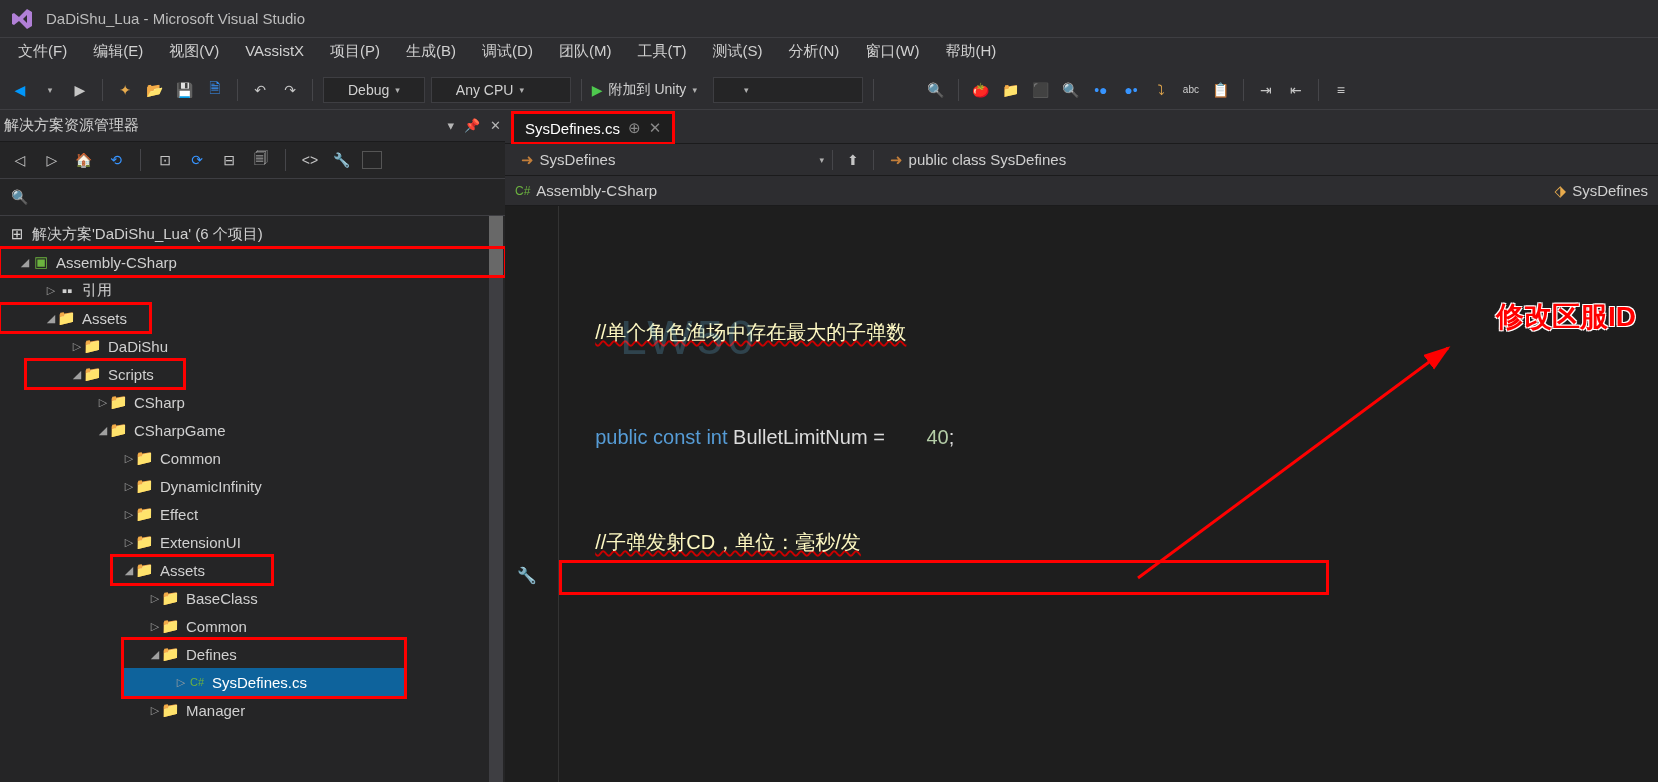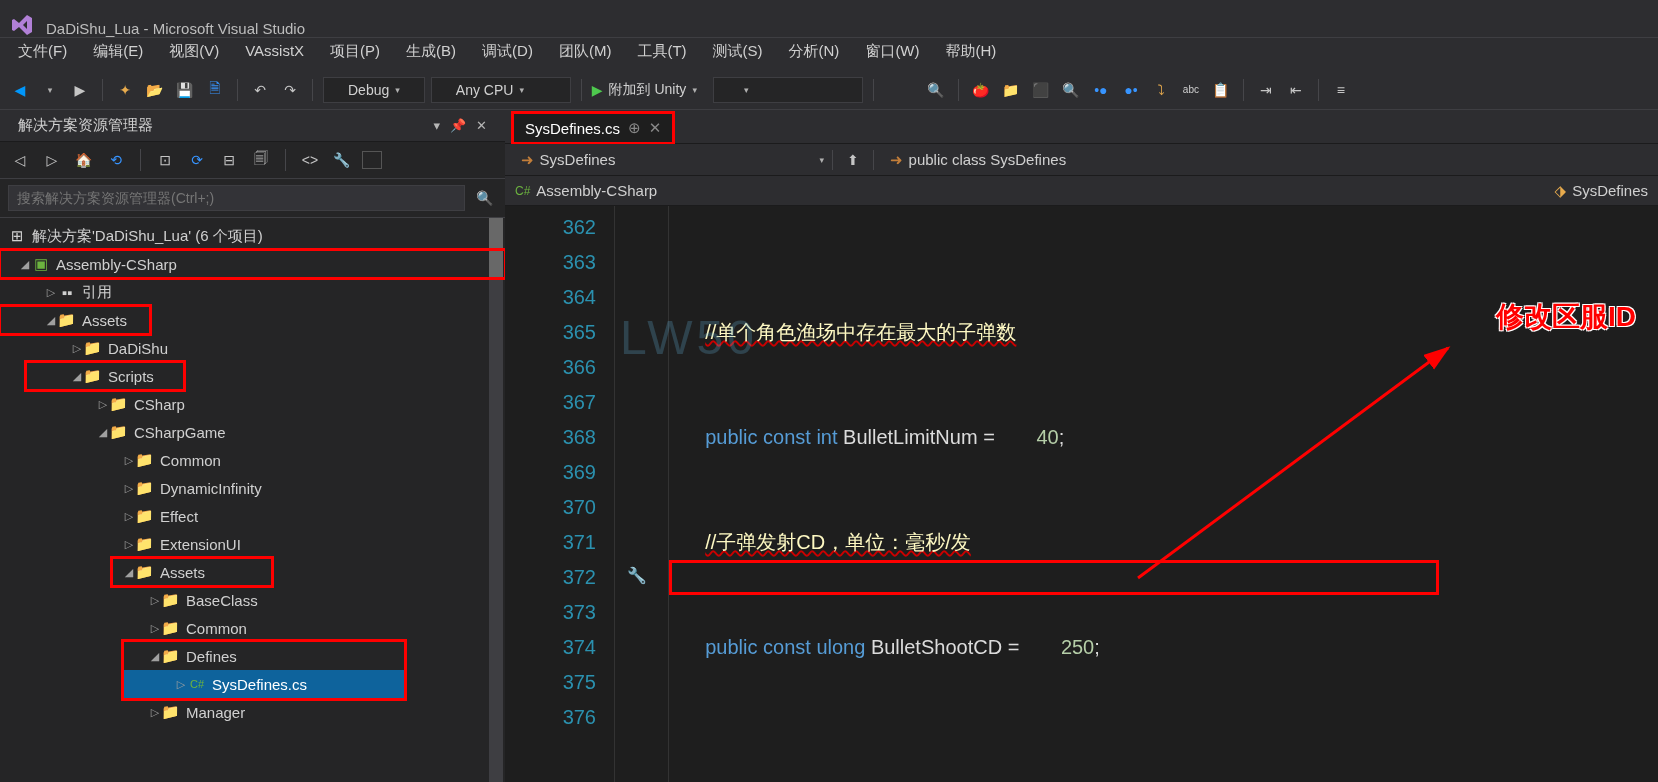--- a/index.html
+++ b/index.html
@@ -1,36 +1,36 @@
 <!DOCTYPE html>
 <html><head>
 <meta charset="utf-8">
 <style>
 * { margin: 0; padding: 0; box-sizing: border-box; font-family: "Microsoft YaHei", "Segoe UI", sans-serif; }
 body { background: #2d2d30; color: #d0d0d0; width: 1658px; height: 782px; overflow: hidden; position: relative; }
 
-.titlebar { height: 38px; background: #2d2d30; display: flex; align-items: flex-end; padding: 0 10px; border-bottom: 1px solid #3e3e42; }
+.titlebar { height: 38px; background: #2d2d30; display: flex; align-items: center; padding: 0 10px; border-bottom: 1px solid #3e3e42; }
 .vs-logo { width: 24px; height: 24px; margin-right: 12px; display: inline-block; }
 .vs-logo svg { width: 24px; height: 24px; }
 .title-text { color: #bdbdbd; font-size: 15px; }
 
 .menubar { height: 32px; background: #2d2d30; display: flex; align-items: flex-start; padding: 0 6px; gap: 2px; }
 .menubar .menu-item { color: #d0d0d0; padding: 4px 12px; font-size: 15px; cursor: pointer; }
 
 .toolbar { height: 40px; background: #2d2d30; display: flex; align-items: center; padding: 0 8px; gap: 6px; border-bottom: 1px solid #3e3e42; }
 .tb-btn { width: 24px; height: 24px; display: flex; align-items: center; justify-content: center; cursor: pointer; color: #c5c5c5; font-size: 14px; }
 .tb-sep { width: 1px; height: 22px; background: #46464a; margin: 0 4px; }
 .tb-dropdown { background: #252526; border: 1px solid #3e3e42; padding: 2px 24px; color: #d0d0d0; font-size: 14px; display: flex; align-items: center; gap: 6px; height: 26px; }
 .tb-play { color: #4ec94e; display: flex; align-items: center; gap: 6px; font-size: 14px; }
 .toolbar-right { display: flex; align-items: center; gap: 6px; margin-left: 40px; }
 
 .main { display: flex; height: calc(782px - 110px); }
 
 .side-panel { width: 505px; background: #252526; display: flex; flex-direction: column; }
-.side-header { background: #2d2d30; padding: 6px 18px; display: flex; justify-content: space-between; align-items: center; border-bottom: 1px solid #1b1b1c; }
+.side-header { background: #2d2d30; padding: 6px 4px; display: flex; justify-content: space-between; align-items: center; border-bottom: 1px solid #1b1b1c; }
 .side-title { color: #d0d0d0; font-size: 15px; }
 .side-header-icons { display: flex; gap: 10px; color: #b6b6b6; font-size: 13px; }
 .side-toolbar { background: #252526; padding: 6px 8px; display: flex; align-items: center; gap: 8px; border-bottom: 1px solid #3e3e42; }
 .side-searchrow { background: #252526; padding: 6px 8px; display: flex; align-items: center; gap: 8px; border-bottom: 1px solid #3e3e42; }
 .side-search { flex: 1; background: #333337; border: 1px solid #3e3e42; color: #a0a0a0; padding: 4px 8px; font-size: 14px; }
 .tree { flex: 1; overflow: auto; padding: 4px 0; position: relative; }
 .tree-scrollbar-track { position: absolute; right: 2px; top: 0; width: 14px; height: 100%; background: #3e3e42; }
 .tree-scrollbar-thumb { position: absolute; right: 2px; top: 0; width: 14px; height: 60px; background: #686868; }
 .tree-item { display: flex; align-items: center; padding: 2px 4px; font-size: 15px; color: #d0d0d0; cursor: pointer; height: 28px; position: relative; }
 .tree-item.selected { background: #0e639c; color: #fff; }
@@ -166,21 +166,20 @@
       <span class="tb-btn">⊡</span>
       <span class="tb-btn" style="color:#3794ff">⟳</span>
       <span class="tb-btn">⊟</span>
       <span class="tb-btn">🗐</span>
       <span class="tb-sep"></span>
       <span class="tb-btn">&lt;&gt;</span>
       <span class="tb-btn">🔧</span>
       <span class="tb-btn" style="border:1px solid #555;width:20px;height:18px"></span>
     </div>
     <div class="side-searchrow">
-      <input class="side-search" placeholder="搜索解决方案资源管理器(Ctrl+;)" style="">
       <span class="tb-btn">🔍</span>
     </div>
     <div class="tree">
       <div class="tree-scrollbar-track"></div>
       <div class="tree-scrollbar-thumb"></div>
 
       <div class="tree-item" style="padding-left:8px">
         <span class="tree-icon">⊞</span>
         <span>解决方案'DaDiShu_Lua' (6 个项目)</span>
       </div>
@@ -302,46 +301,28 @@
         <span style="color:#6cb33f;font-size:12px">C#</span>
         <span>Assembly-CSharp</span>
       </span>
       <span class="project-name">
         <span style="color:#e8ab4d">⬗</span>
         <span>SysDefines</span>
       </span>
     </div>
 
     <div class="code-area">
-      <div class="gutter">
-        <div>362</div>
-        <div>363</div>
-        <div>364</div>
-        <div>365</div>
-        <div>366</div>
-        <div>367</div>
-        <div>368</div>
-        <div>369</div>
-        <div>370</div>
-        <div>371</div>
-        <div>372</div>
-        <div>373</div>
-        <div>374</div>
-        <div>375</div>
-        <div>376</div>
-      </div>
       <div class="margin-strip">
         <span class="wrench-icon">🔧</span>
       </div>
       <div class="code-lines">
         <div class="red-box-372"></div>
         <div class="code-line">    <span class="cmt squiggle">//单个角色渔场中存在最大的子弹数</span></div>
         <div class="code-line">    <span class="kw">public const int</span><span class="ident"> BulletLimitNum = </span><span class="num">40</span><span class="op">;</span></div>
         <div class="code-line">    <span class="cmt squiggle">//子弹发射CD，单位：毫秒/发</span></div>
-        <div class="code-line">    <span class="kw">public const ulong</span><span class="ident"> BulletShootCD = </span><span class="num">250</span><span class="op">;</span></div>
         
         
         
         
         
         
         
         
         
         

